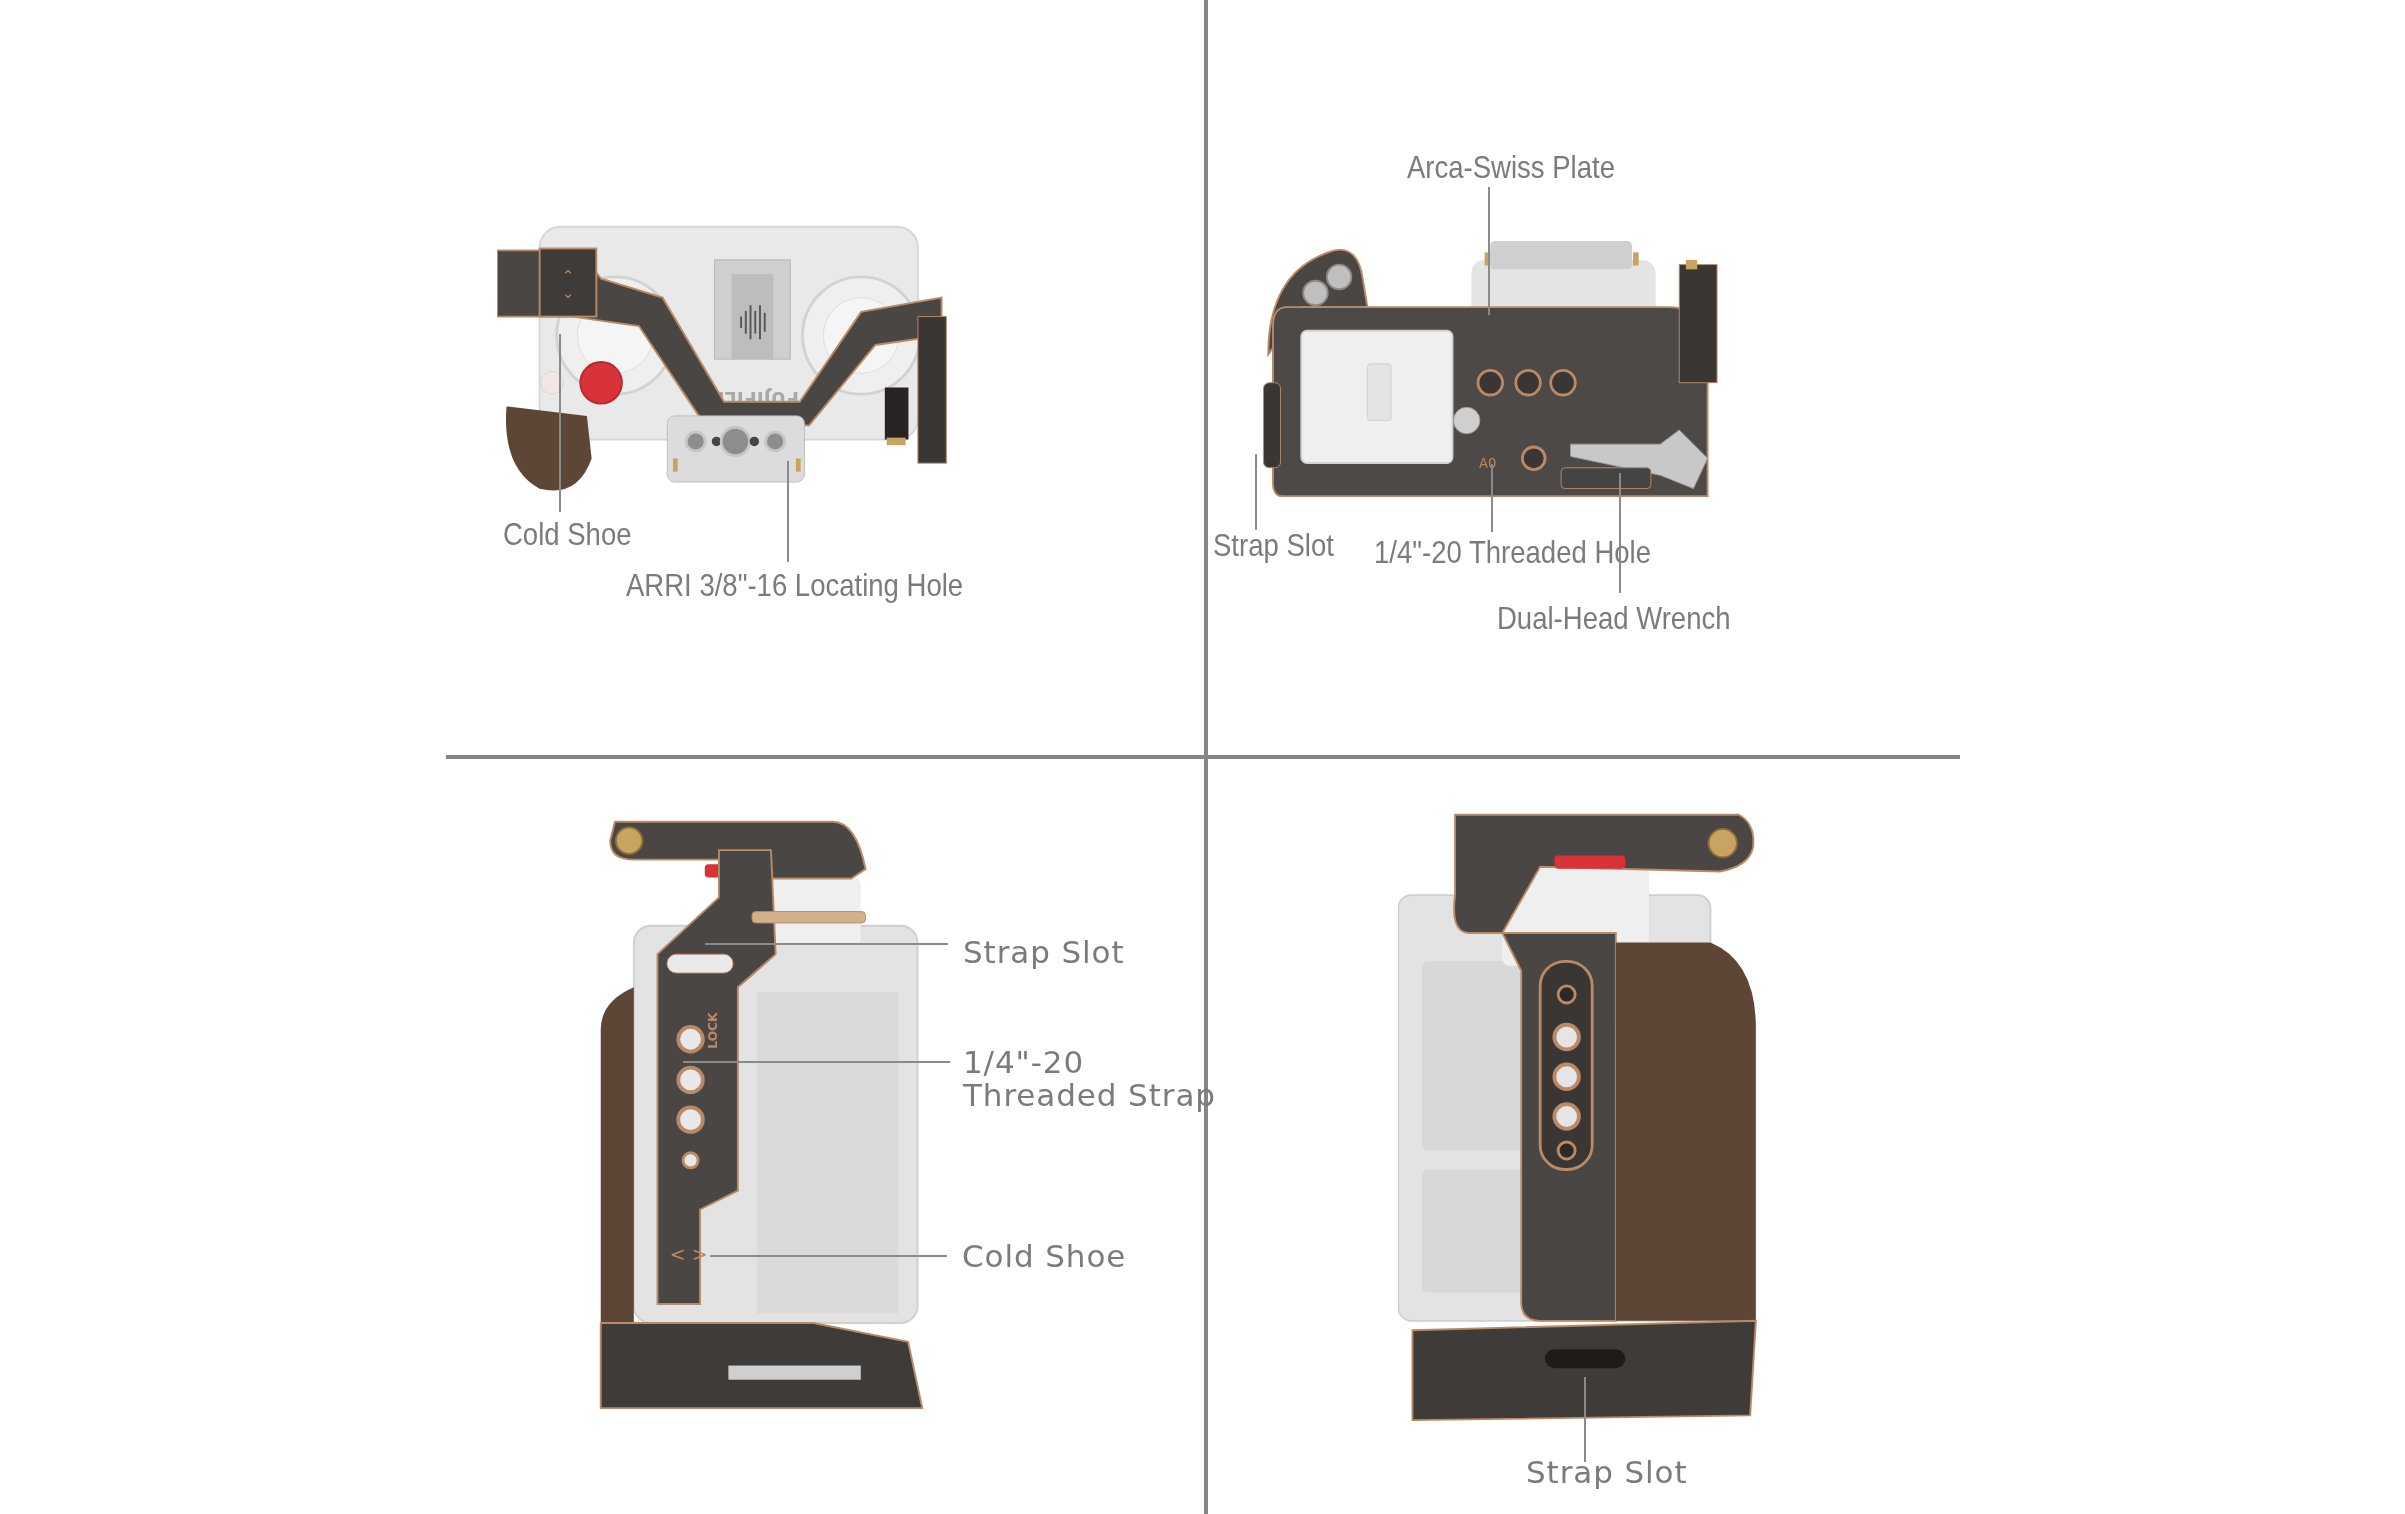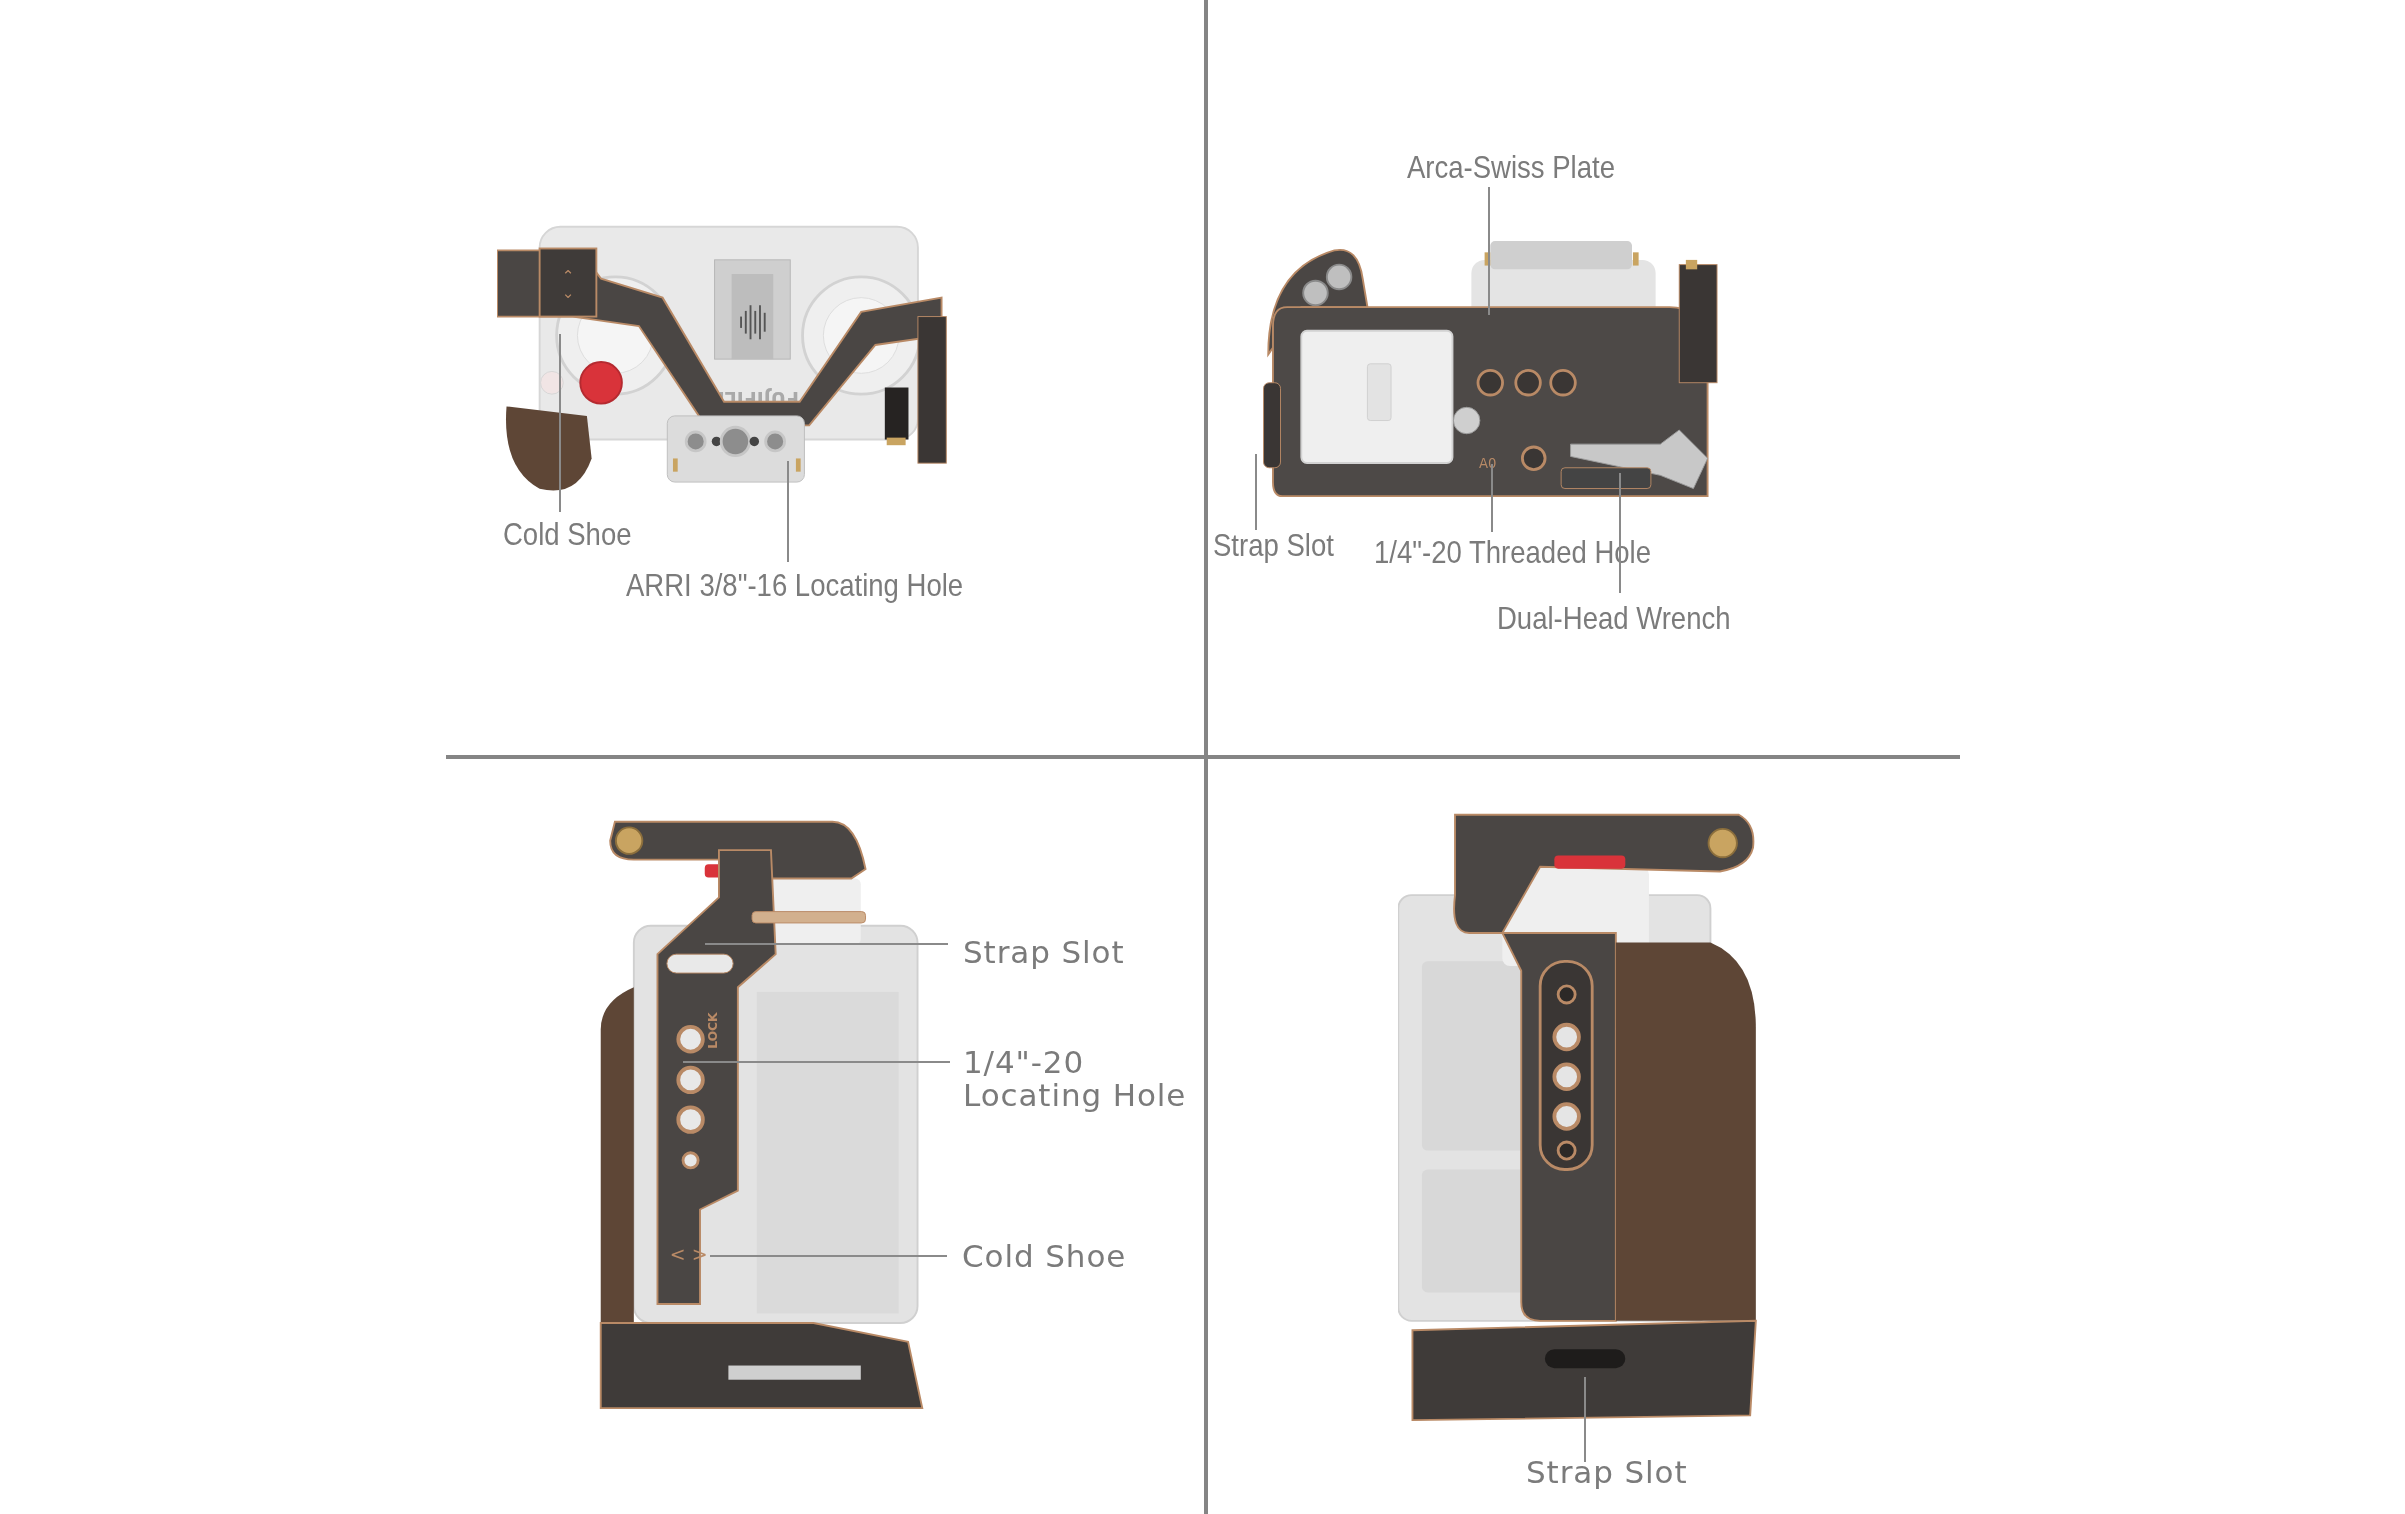--- a/index.html
+++ b/index.html
@@ -143,21 +143,21 @@
     <path d="M5 540 L230 540 L330 560 L345 630 L5 630 Z" fill="#3f3b39" stroke="#b98a66" stroke-width="2"></path>
     <rect x="140" y="585" width="140" height="15" fill="#cfcfcf"></rect>
 
     <rect x="165" y="105" width="120" height="12" rx="4" fill="#d2b08e" stroke="#b98a66"></rect>
   </svg>
 </div>
 <div class="leader hl" style="left:705px; top:943px; width:243px;"></div>
 <div class="label wide" style="left:963px; top:937px;">Strap Slot</div>
 <div class="leader hl" style="left:683px; top:1061px; width:267px;"></div>
 <div class="label wide" style="left:963px; top:1047px;">1/4"-20</div>
-<div class="label wide" style="left:963px; top:1080px;">Locating Hole</div>
+<div class="label wide" style="left:963px; top:1080px;">Threaded Strap</div>
 <div class="leader hl" style="left:710px; top:1255px; width:237px;"></div>
 <div class="label wide" style="left:962px; top:1241px;">Cold Shoe</div>
 
 <div class="view" style="left:1398px; top:810px; width:360px; height:613px;">
   <svg viewBox="0 0 380 648">
 
     <rect x="0" y="90" width="330" height="450" rx="14" fill="#e3e3e3" stroke="#d0d0d0" stroke-width="2"></rect>
     <rect x="25" y="160" width="110" height="200" rx="6" fill="#d8d8d8"></rect>
     <rect x="25" y="380" width="110" height="130" rx="6" fill="#d8d8d8"></rect>
     <rect x="110" y="60" width="155" height="105" rx="8" fill="#efefef"></rect>

